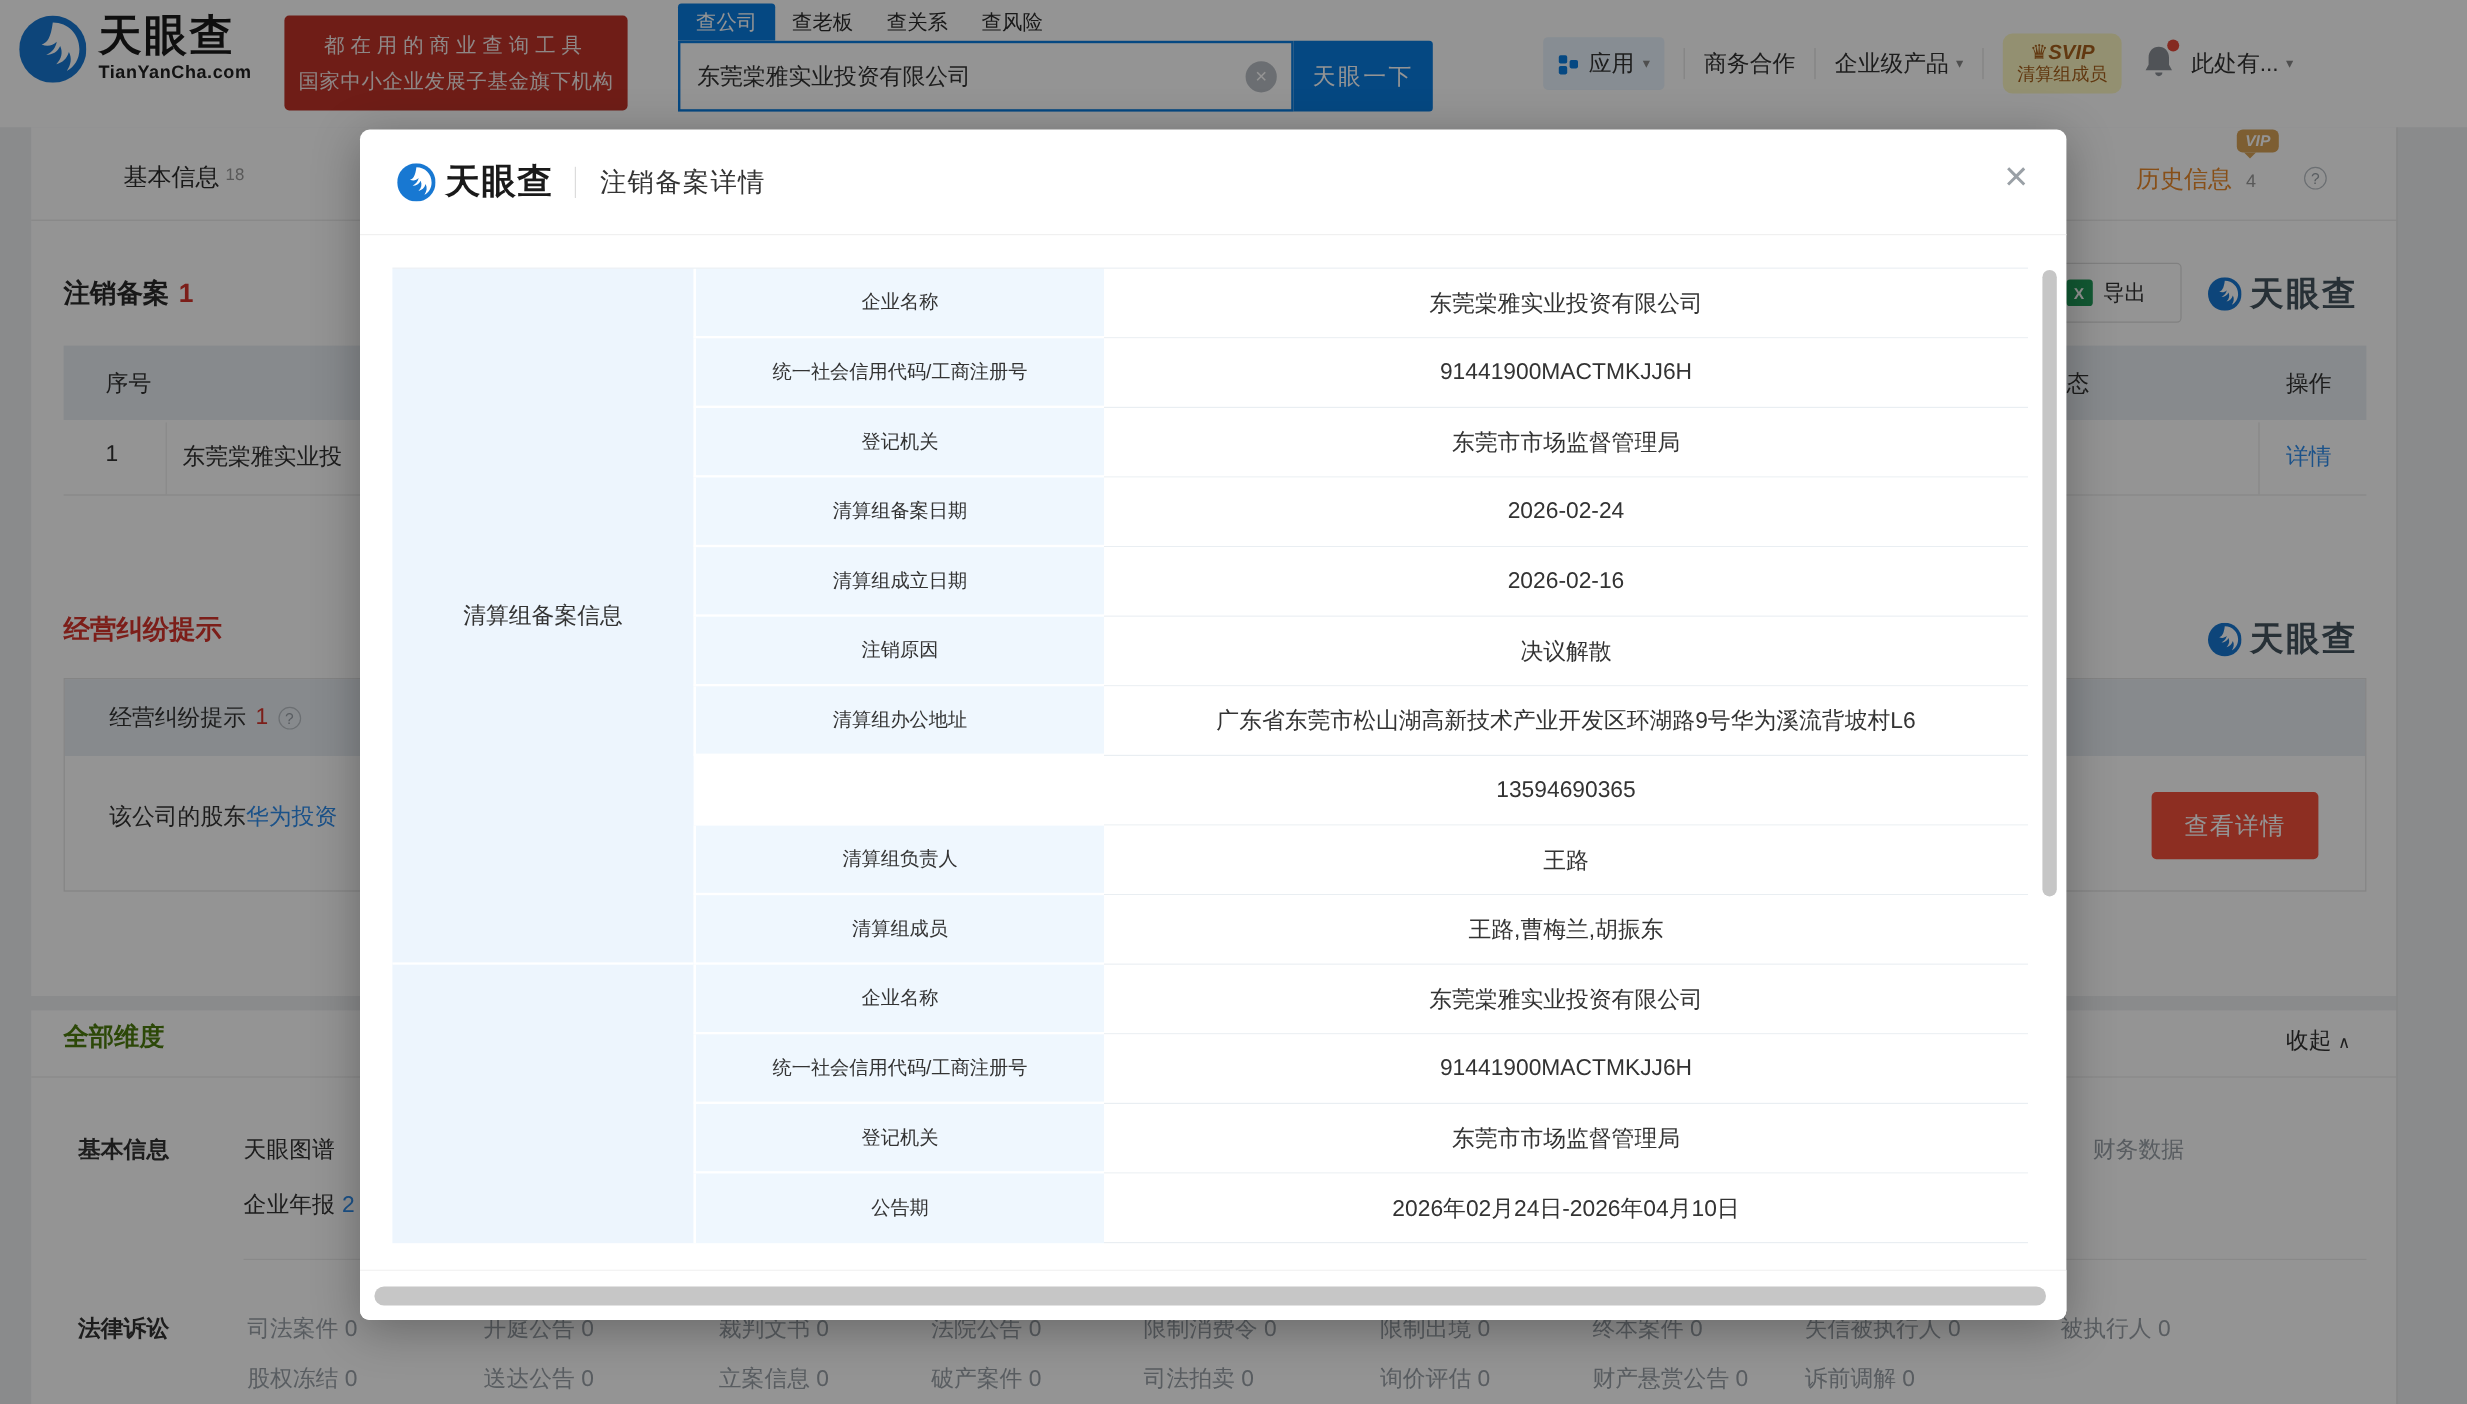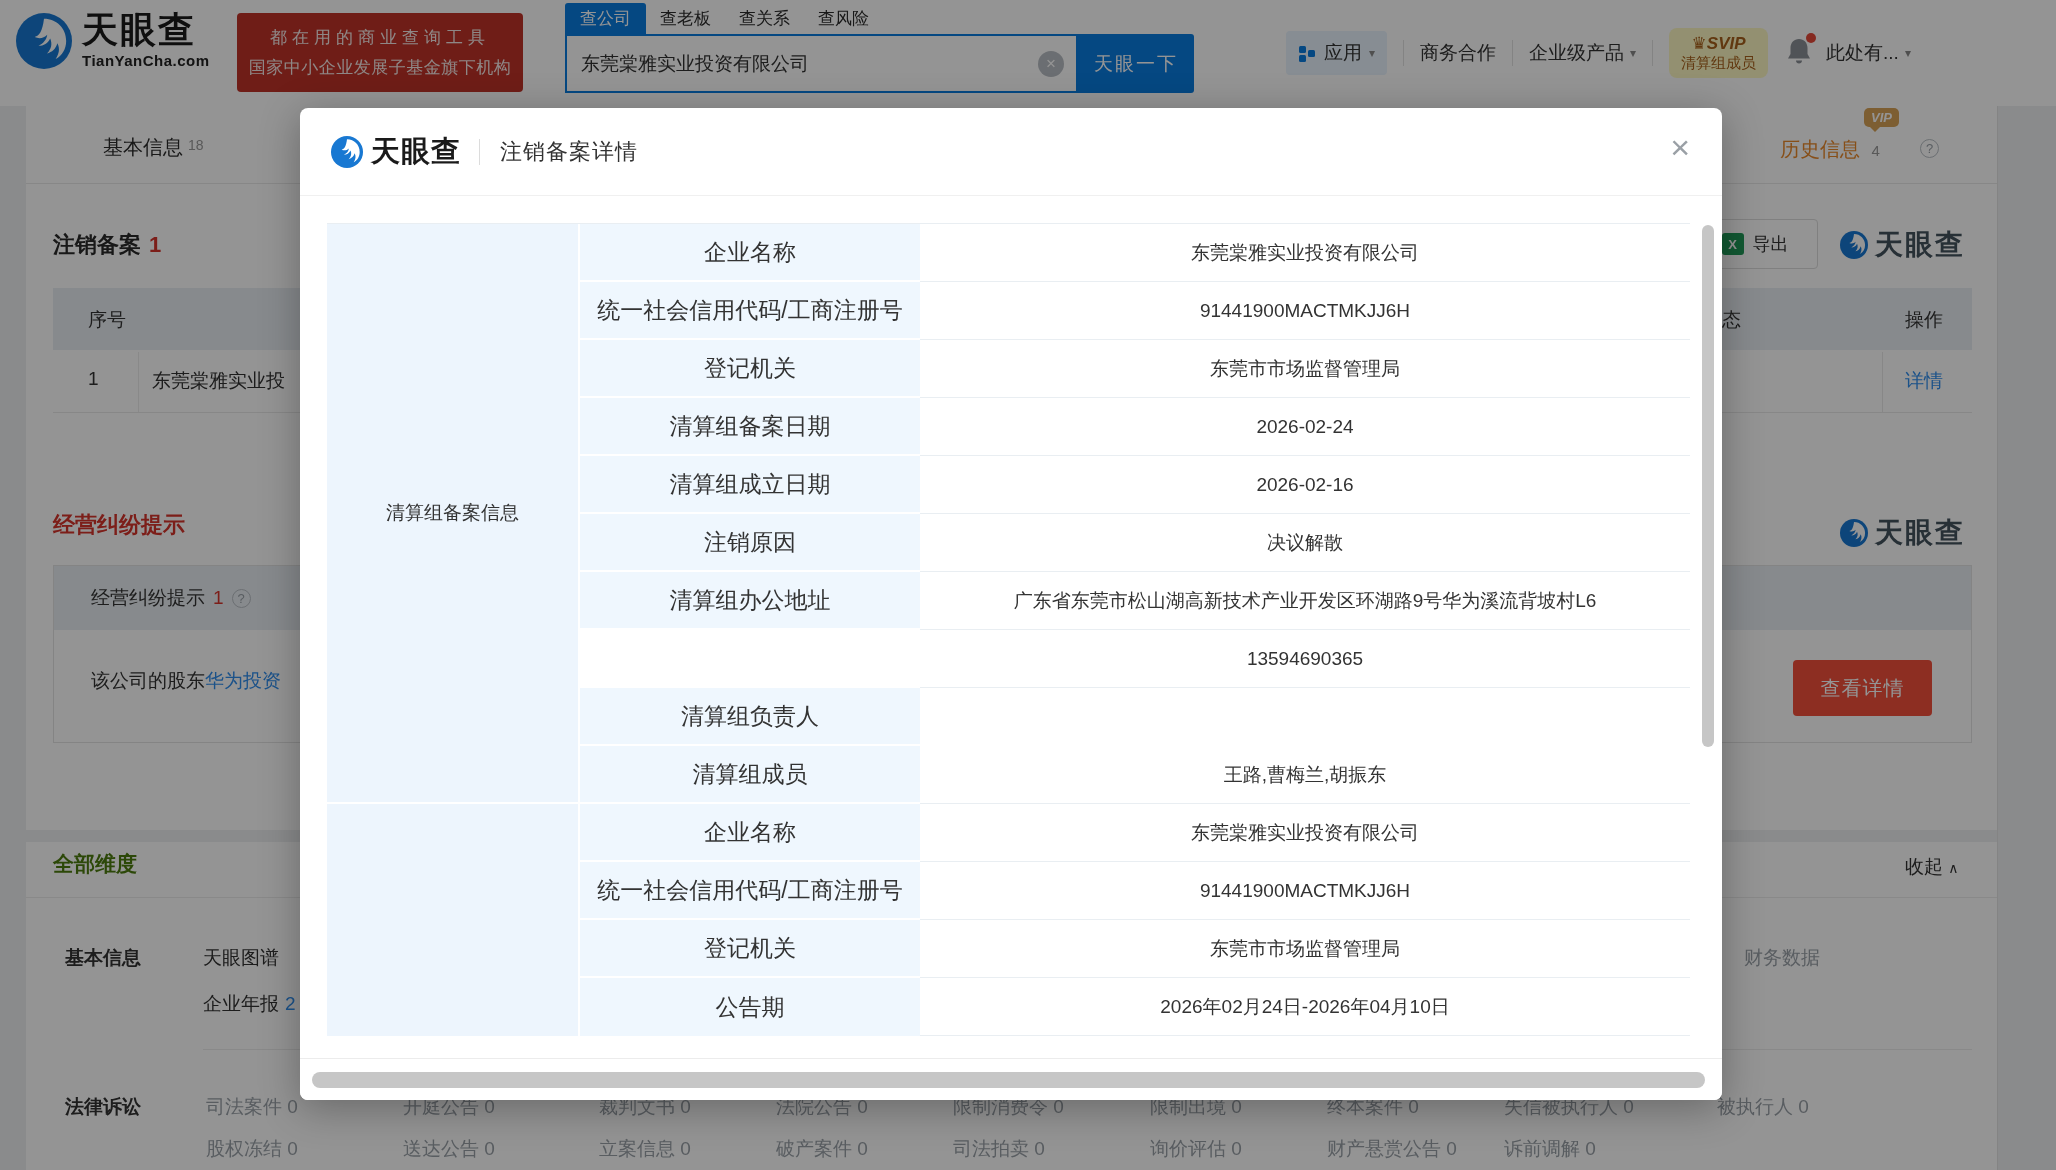--- a/index.html
+++ b/index.html
@@ -87,21 +87,21 @@
   .m-logo{display:flex;align-items:center;gap:8px;}
   .m-logo-txt{font-size:29px;font-weight:bold;color:#1a1a1a;letter-spacing:1px;}
   .m-div{width:1px;height:26px;background:#dcdcdc;margin:0 20px 0 18px;}
   .m-title{font-size:22px;color:#333;letter-spacing:1px;}
   .m-close{position:absolute;right:32px;top:22px;font-size:34px;color:#9aa0a6;cursor:pointer;line-height:1;}
   .m-table{position:absolute;left:27px;top:115px;display:grid;grid-template-columns:251px 342px 770px;
            grid-auto-rows:58px;border-top:1px solid #e9eef2;}
   .g-cell{background:#edf5fd;display:flex;align-items:center;justify-content:center;
           font-size:19px;color:#333;border-bottom:2px solid #fff;}
   .l-cell{background:#eff7fe;display:flex;align-items:center;justify-content:center;
-          font-size:23px;color:#333;border-bottom:2px solid #fff;border-left:2px solid #fff;}
+          font-size:16px;color:#333;border-bottom:2px solid #fff;border-left:2px solid #fff;}
   .v-cell{background:#fff;display:flex;align-items:center;justify-content:center;
           font-size:19px;color:#333;border-bottom:1px solid #e9eef2;white-space:nowrap;}
   .vsb{position:absolute;left:1402px;top:117px;width:12px;height:522px;background:#c6c6c6;border-radius:6px;}
   .m-foot{position:absolute;left:0;bottom:0;width:100%;height:42px;border-top:1px solid #ececec;border-radius:0 0 8px 8px;background:#fff;}
   .hsb{position:absolute;left:12px;top:13px;width:1393px;height:16px;background:#c6c6c6;border-radius:8px;}
 </style>
 </head>
 <body>
 
 <div id="app">
@@ -301,20 +301,21 @@
         <div class="l-cell" style="grid-area: 4 / 2;">清算组备案日期</div>
         <div class="v-cell" style="grid-area: 4 / 3;">2026-02-24</div>
         <div class="l-cell" style="grid-area: 5 / 2;">清算组成立日期</div>
         <div class="v-cell" style="grid-area: 5 / 3;">2026-02-16</div>
         <div class="l-cell" style="grid-area: 6 / 2;">注销原因</div>
         <div class="v-cell" style="grid-area: 6 / 3;">决议解散</div>
         <div class="l-cell" style="grid-area: 7 / 2;">清算组办公地址</div>
         <div class="v-cell" style="grid-area: 7 / 3;">广东省东莞市松山湖高新技术产业开发区环湖路9号华为溪流背坡村L6</div>
         <div class="v-cell" style="grid-area: 8 / 3;">13594690365</div>
         <div class="l-cell" style="grid-area: 9 / 2;">清算组负责人</div>
+        <div class="v-cell" style="grid-area: 9 / 3;">王路</div>
         <div class="l-cell" style="grid-area: 10 / 2;">清算组成员</div>
         <div class="v-cell" style="grid-area: 10 / 3;">王路,曹梅兰,胡振东</div>
         <div class="g-cell" style="grid-area: 11 / 1 / span 4; border-bottom: none;"></div>
         <div class="l-cell" style="grid-area: 11 / 2;">企业名称</div>
         <div class="v-cell" style="grid-area: 11 / 3;">东莞棠雅实业投资有限公司</div>
         <div class="l-cell" style="grid-area: 12 / 2;">统一社会信用代码/工商注册号</div>
         <div class="v-cell" style="grid-area: 12 / 3;">91441900MACTMKJJ6H</div>
         <div class="l-cell" style="grid-area: 13 / 2;">登记机关</div>
         <div class="v-cell" style="grid-area: 13 / 3;">东莞市市场监督管理局</div>
         <div class="l-cell" style="grid-area: 14 / 2; border-bottom: none;">公告期</div>

